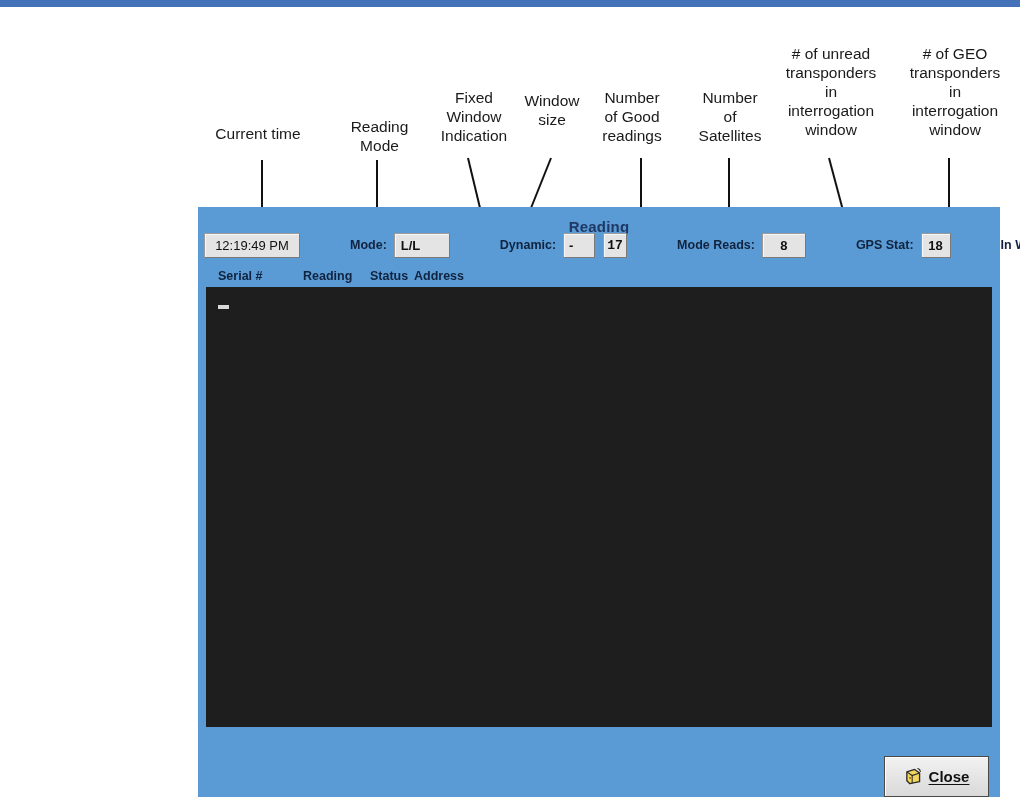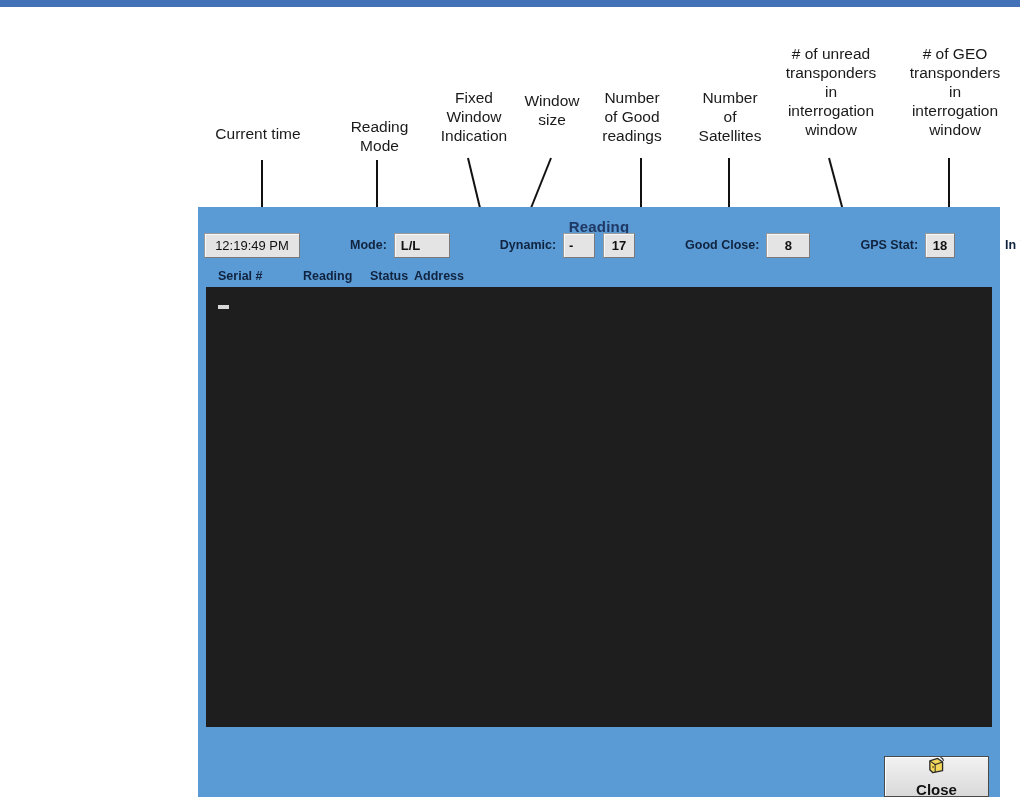--- a/index.html
+++ b/index.html
@@ -73,21 +73,21 @@
     box-shadow:inset 1px 1px 0 #f7f7f7;
     height:25px;
     display:flex;align-items:center;justify-content:center;
     font-size:13px;font-weight:bold;color:#111;
     font-family:"Liberation Sans", sans-serif;
     white-space:nowrap;
   }
   .field.time{width:96px;font-weight:normal;font-size:13px;letter-spacing:0px;}
   .field.mode{width:56px;justify-content:flex-start;padding-left:6px;}
   .field.dyn{width:32px;justify-content:flex-start;padding-left:5px;}
-  .field.wsize{width:32px;}
+  .field.wsize{width:24px;font-family:Liberation Mono, monospace;}
   .field.good{width:44px;}
   .field.gps{width:30px;}
   .field.inwin{width:56px;}
   .field.geo{width:56px;}
 
   
   #col-headers{
     position:absolute;left:0;top:62px;width:918px;height:18px;
     font-size:12.5px;font-weight:bold;color:#10233f;
   }
@@ -130,21 +130,20 @@
     position:absolute;
     left:686px;top:549px;
     width:105px;height:41px;
     background:linear-gradient(#f2f2f2,#d9d9d9);
     border:1px solid #4a4a4a;
     box-shadow:inset 1px 1px 0 #ffffff;
     display:flex;align-items:center;justify-content:center;
     gap:6px;
     cursor:pointer;
     box-sizing:border-box;
-    flex-direction:column;
   }
   #close-label{
     font-size:15px;font-weight:bold;color:#111;
     text-decoration:underline;
     text-underline-offset:2px;
   }
   .door-icon{width:19px;height:19px;display:block;}
 </style>
 </head>
 <body>
@@ -214,21 +213,21 @@
       <div class="field time">12:19:49 PM</div>
 
       <div class="sb-label">Mode:</div>
       <div class="field mode">L/L</div>
 
       <div class="sb-label">Dynamic:</div>
       <div class="field dyn">-</div>
       <div style="width:8px"></div>
       <div class="field wsize">17</div>
 
-      <div class="sb-label">Good Close:</div>
+      <div class="sb-label">Mode Reads:</div>
       <div class="field good">8</div>
 
       <div class="sb-label">GPS Stat:</div>
       <div class="field gps">18</div>
 
       <div class="sb-label">In Window</div>
       <div class="field inwin">0</div>
 
       <div class="sb-label">GEO:</div>
       <div class="field geo"></div>

